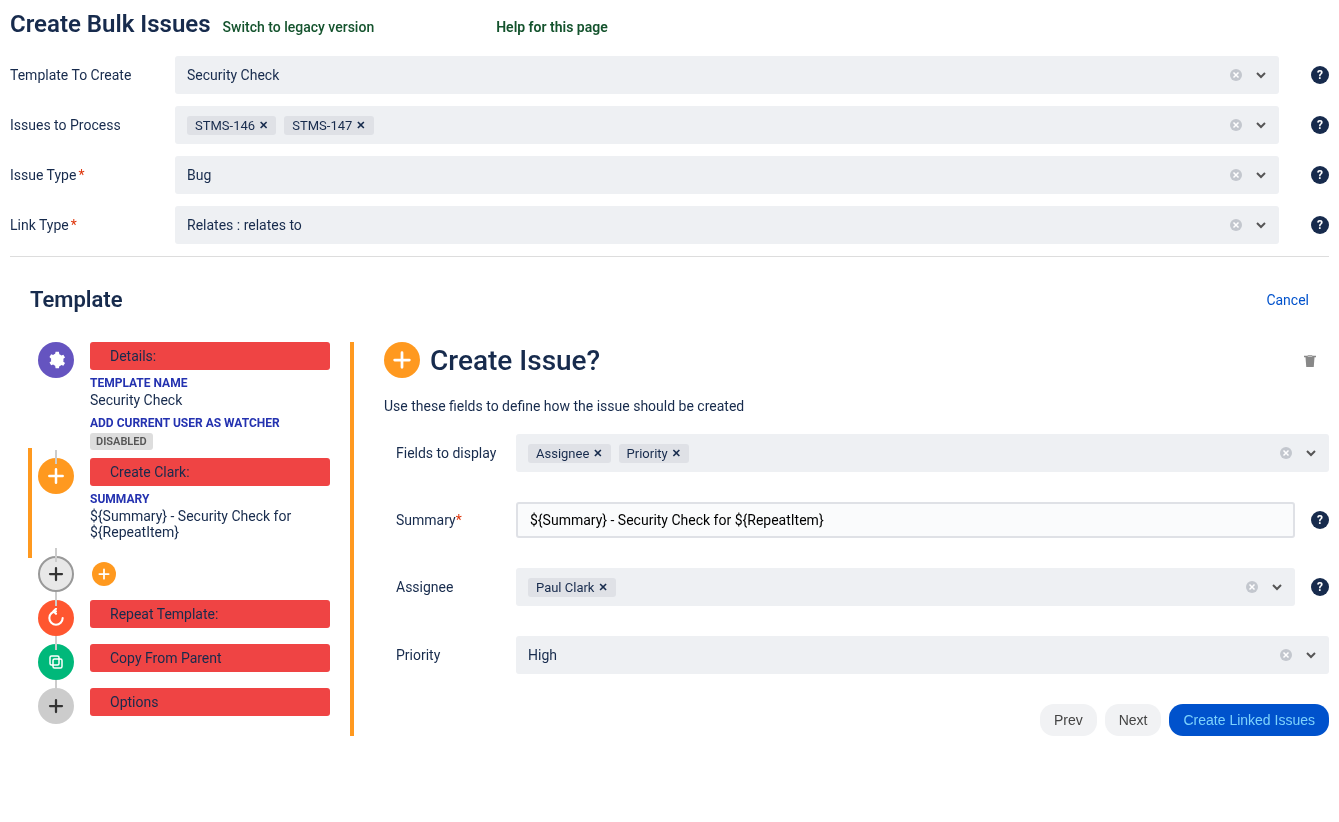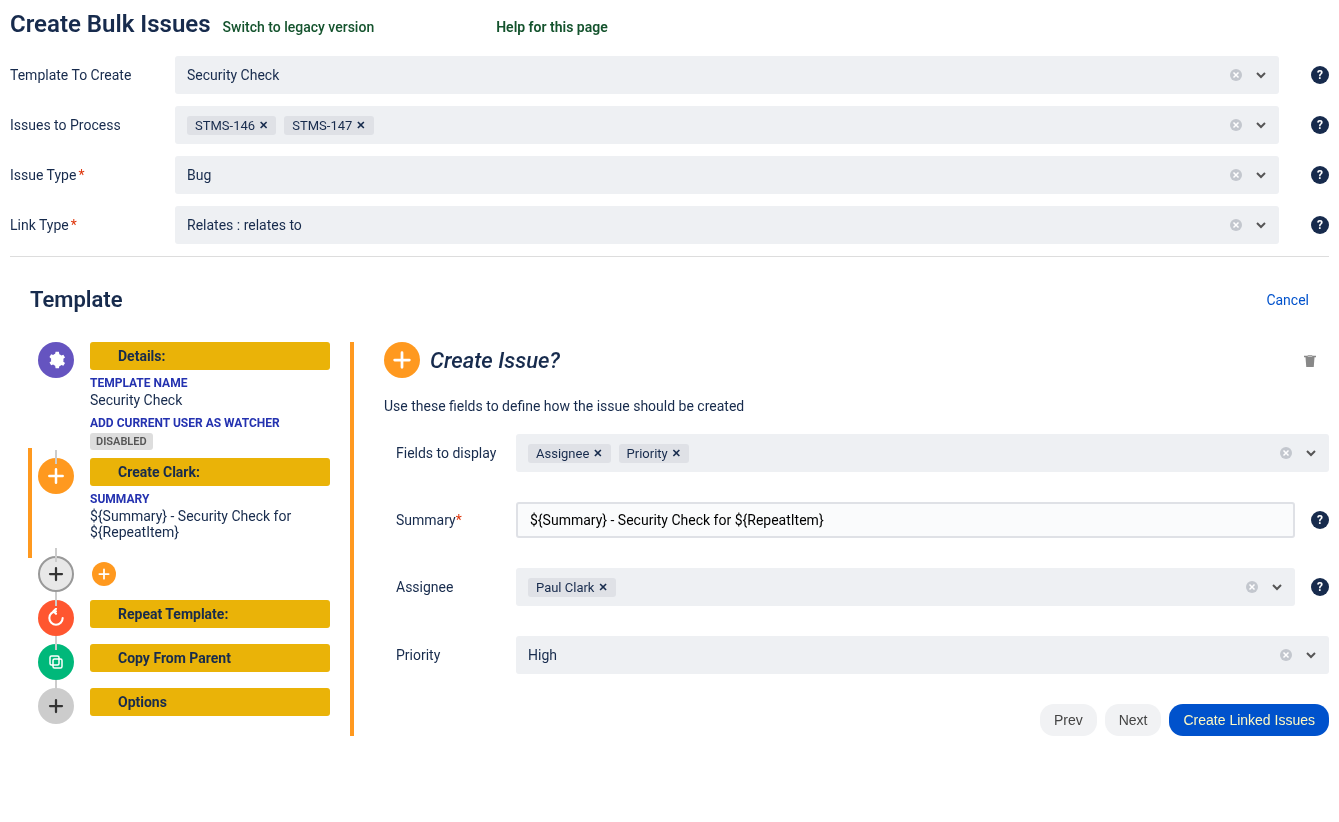--- a/index.html
+++ b/index.html
@@ -26,42 +26,42 @@
 .tree { width: 300px; padding-left: 8px; }
 .tree-item { display: flex; gap: 16px; margin-bottom: 8px; position: relative; }
 .tree-icon { width: 36px; height: 36px; border-radius: 50%; display: flex; align-items: center; justify-content: center; flex-shrink: 0; font-size: 20px; color: #fff; }
 .tree-icon.gear { background: #6554C0; }
 .tree-icon.plus-orange { background: #FF991F; }
 .tree-icon.plus-gray { background: #e8e8e8; color: #333; border: 2px solid #999; width: 36px; height: 36px; }
 .tree-icon.plus-small-orange { background: #FF991F; width: 24px; height: 24px; font-size: 16px; }
 .tree-icon.repeat { background: #FF5630; }
 .tree-icon.copy { background: #00B87A; }
 .tree-content { flex: 1; }
-.tree-header-box { background: #eab308; padding: 6px 28px; border-radius: 3px; font-weight: 700; margin-bottom: 6px; }
+.tree-header-box { background: #ef4444; padding: 6px 20px; border-radius: 3px; font-weight: 400; margin-bottom: 6px; }
 .tree-link { color: #2432b0; font-weight: 700; font-size: 12px; display: block; margin-bottom: 2px; text-transform: uppercase; }
 .tree-text { font-size: 14px; margin-bottom: 8px; }
 .tree-badge { background: #ddd; padding: 2px 6px; border-radius: 3px; font-size: 11px; font-weight: 600; display: inline-block; color: #555; }
 .tree-line { position: absolute; left: -10px; top: -10px; bottom: -10px; width: 4px; background: #FF991F; }
 .tree-stem { position: absolute; left: 17px; top: -8px; width: 2px; height: 14px; background: #ccc; }
 .plus-row { display: flex; align-items: center; gap: 18px; margin-left: 0px; margin-bottom: 8px; }
 .detail-panel { flex: 1; border-left: 4px solid #FF991F; padding-left: 30px; position: relative; }
 .detail-head { display: flex; align-items: center; gap: 10px; margin-bottom: 20px; }
 .detail-head .big-plus { width: 36px; height: 36px; border-radius: 50%; background: #FF991F; color: #fff; display: flex; align-items: center; justify-content: center; font-size: 24px; font-weight: 300; }
-.detail-head h3 { font-size: 22px; font-weight: 500; font-style: italic; }
+.detail-head h3 { font-size: 28px; font-weight: 500; }
 .trash { position: absolute; right: 10px; top: 10px; color: #888; cursor: pointer; }
 .detail-desc { margin-bottom: 20px; }
 .detail-row { display: flex; align-items: center; gap: 16px; margin-bottom: 30px; padding-left: 12px; }
 .detail-label { width: 104px; flex-shrink: 0; }
 .detail-label .req { color: #DE350B; }
 .detail-field { flex: 1; }
 .input-box { width: 100%; background: #fafbfc; border: 2px solid #DFE1E6; border-radius: 3px; padding: 8px 12px; font-size: 14px; font-family: inherit; }
 .actions { display: flex; justify-content: flex-end; gap: 8px; margin-top: 30px; }
 .btn { padding: 8px 14px; border-radius: 14px; border: none; cursor: pointer; font-size: 14px; font-weight: 500; }
 .btn-default { background: #f1f2f4; color: #444; }
-.btn-primary { background: #0052CC; color: #fef9c3; }
+.btn-primary { background: #0052CC; color: #7dd3fc; }
 svg { display: block; }
 </style>
 </head>
 <body>
 
 <div class="header">
   <h1>Create Bulk Issues</h1>
   <a href="#">Switch to legacy version</a>
   <a href="#" class="help">Help for this page</a>
 </div>

